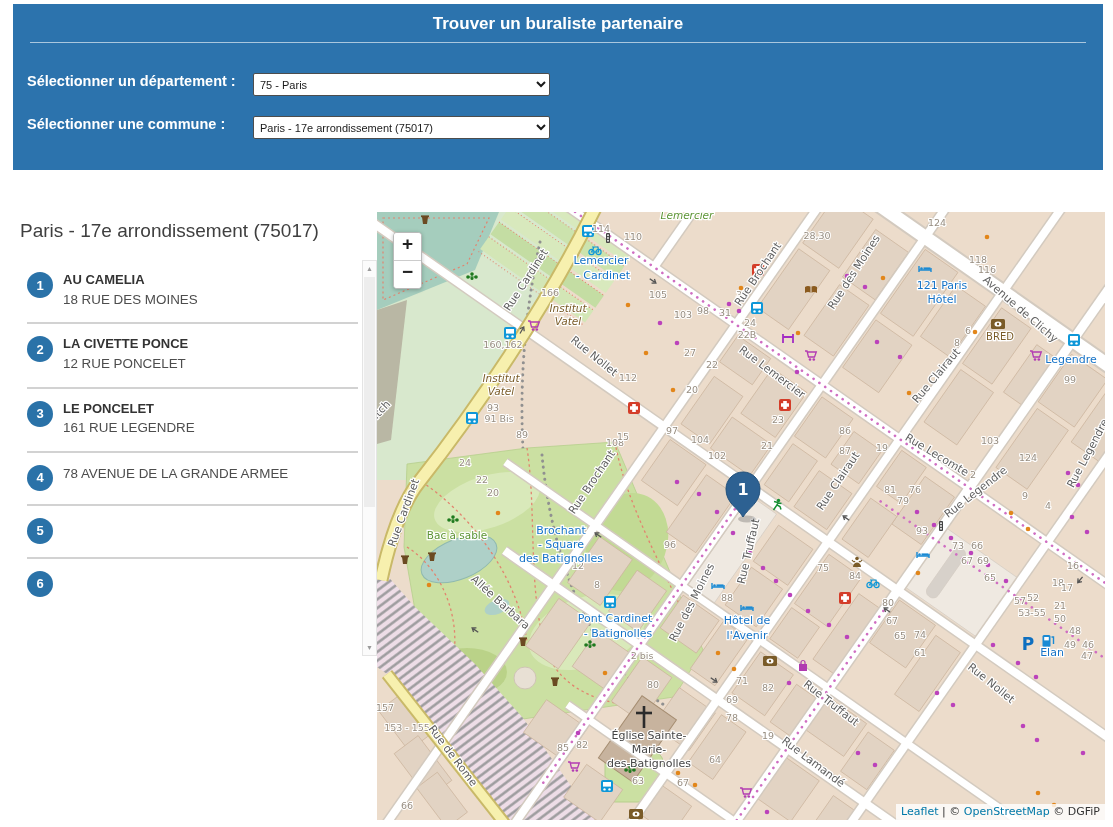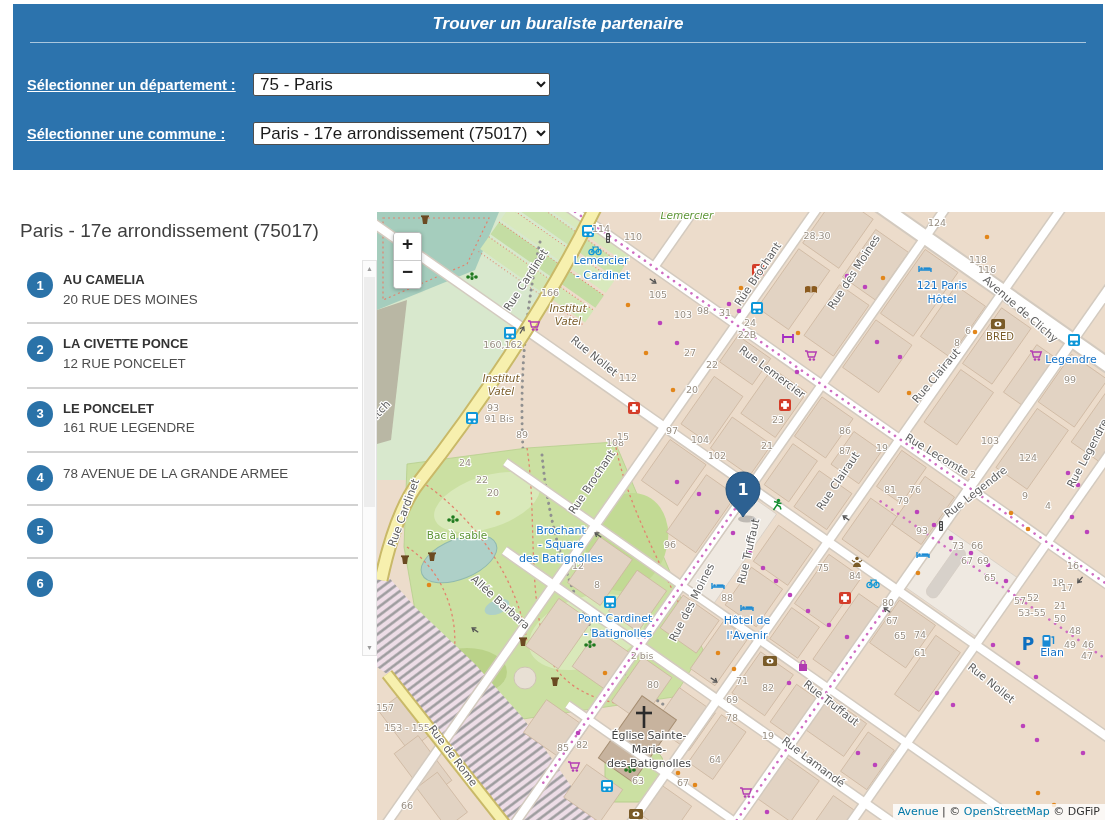--- a/index.html
+++ b/index.html
@@ -1,26 +1,26 @@
 <!DOCTYPE html>
 <html><head>
 <meta charset="utf-8">
 <style>
   html,body{margin:0;padding:0;background:#fff;font-family:"Liberation Sans",sans-serif;}
   .page{width:1113px;height:827px;position:relative;overflow:hidden;}
 
   
   .panel{position:absolute;left:13px;top:4px;width:1090px;height:166px;background:#2c73ad;color:#fff;}
-  .panel h1{margin:0;padding:10px 0 8px;text-align:center;font-size:17px;font-weight:bold;color:#fff;font-style:italic;}
+  .panel h1{margin:0;padding:10px 0 8px;text-align:center;font-size:17px;font-weight:bold;color:#fff;}
   .panel .rule{border:none;border-top:1px solid rgba(255,255,255,.6);margin:0 17px;}
-  .formrow{display:flex;align-items:center;margin:0 0 0 14px;text-decoration:underline;}
+  .formrow{display:flex;margin:0 0 0 14px;}
   .formrow.r1{margin-top:30px;}
-  .formrow.r2{margin-top:26px;}
+  .formrow.r2{margin-top:20px;}
   .formrow label{font-size:14.5px;font-weight:bold;width:226px;}
-  .formrow select{width:297px;height:23px;font-size:17px;font-family:"Liberation Sans",sans-serif;
+  .formrow select{width:297px;height:23px;font-size:11px;font-family:"Liberation Sans",sans-serif;
     border:1px solid #4d4d4d;border-radius:2px;background:#fff;color:#1a1a1a;padding:0 2px;}
 
   
   .results{position:absolute;left:13px;top:212px;width:364px;}
   .results .rtitle{font-size:19px;color:#3f3f3f;margin:8px 0 18px 7px;font-weight:400;}
   .listwrap{display:flex;align-items:stretch;height:396px;}
   .list{flex:1;margin-left:14px;}
   .item{display:flex;align-items:flex-start;padding:11px 0 13px;border-bottom:2px solid #d2d2d2;cursor:pointer;}
   .item:last-child{border-bottom:none;}
   .badge{flex:0 0 26px;height:26px;border-radius:50%;background:#2a72a8;color:#fff;font-size:13px;font-weight:bold;
@@ -78,21 +78,21 @@
   </div>
 
   <div class="results">
     <div class="rtitle">Paris - 17e arrondissement (75017)</div>
     <div class="listwrap">
       <div class="list">
         <div class="item">
           <span class="badge">1</span>
           <span>
               <div class="iname">AU CAMELIA</div>
-          <div class="iaddr">20 RUE DES MOINES</div>
+          <div class="iaddr">18 RUE DES MOINES</div>
             </span>
         </div>
         <div class="item">
           <span class="badge">2</span>
           <span>
               <div class="iname">LA CIVETTE PONCE</div>
           <div class="iaddr">12 RUE PONCELET</div>
             </span>
         </div>
         <div class="item">
@@ -778,15 +778,15 @@
         <ellipse cx="4" cy="2" rx="9" ry="3.5" fill="rgba(0,0,0,0.2)"></ellipse>
         <path d="M0,0 C-6,-10 -17,-14 -17,-28 A17,17 0 1 1 17,-28 C17,-14 6,-10 0,0 Z" fill="#2d6192" stroke="#23527d" stroke-width="1"></path>
         <text x="0" y="-22" text-anchor="middle" font-family="DejaVu Sans, sans-serif" font-size="16" font-weight="bold" fill="#ffffff">1</text>
       </g>
     </svg>
 
     <div class="zoomctl">
       <span class="zbtn zi">+</span>
       <span class="zbtn">−</span>
     </div>
-    <div class="attrib"><a>Avenue</a><span> | © </span><a>OpenStreetMap</a><span> © </span><span>DGFiP</span></div>
+    <div class="attrib"><a>Leaflet</a><span> | © </span><a>OpenStreetMap</a><span> © </span><span>DGFiP</span></div>
   </div>
 </div>
 
 </body></html>

